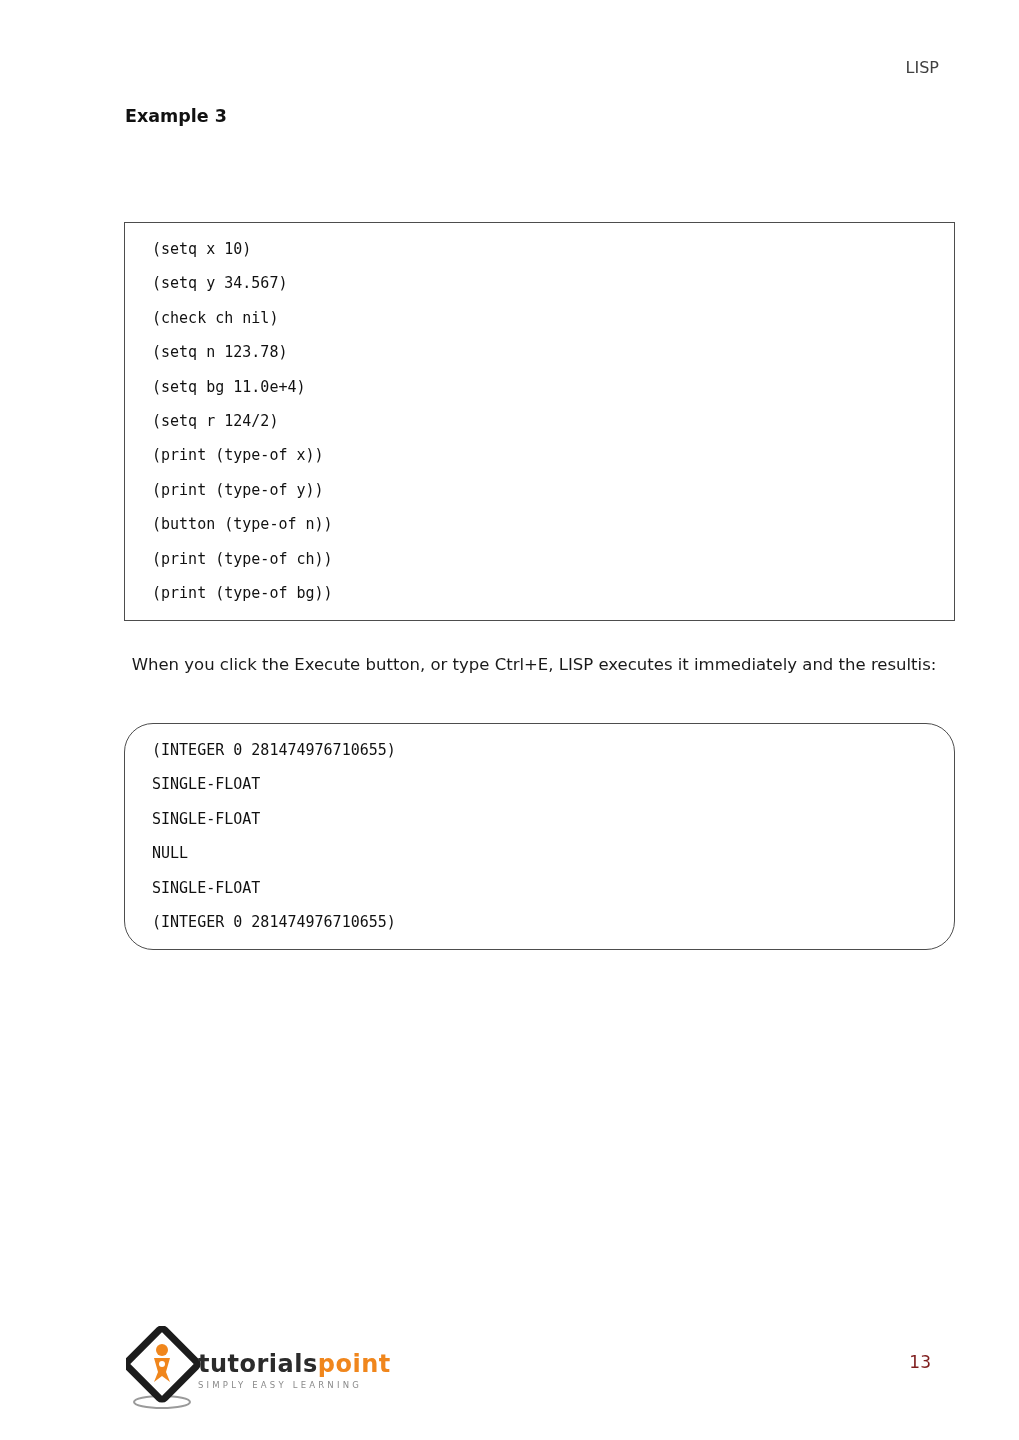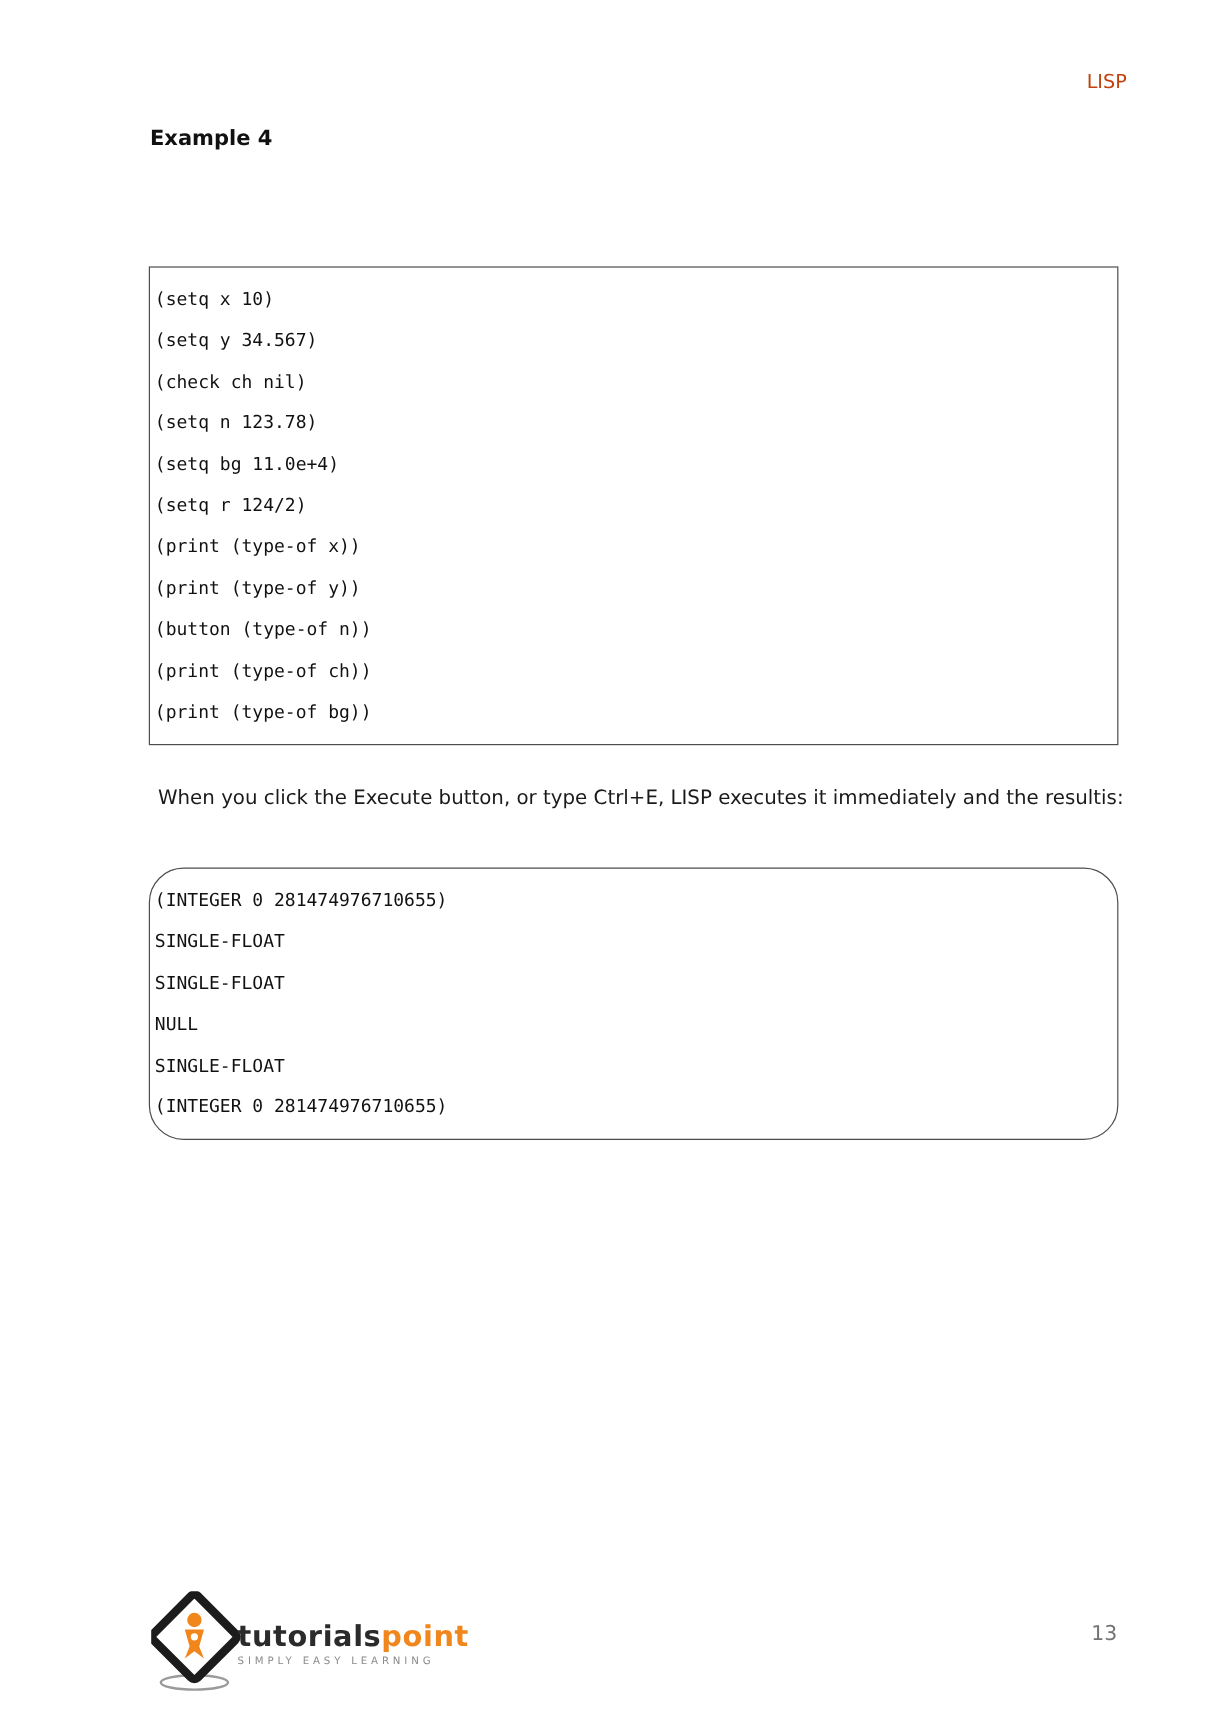--- a/index.html
+++ b/index.html
@@ -15,21 +15,21 @@
     background: #ffffff;
     font-family: "DejaVu Sans", "Liberation Sans", sans-serif;
     color: #1a1a1a;
     overflow: hidden;
   }
   .header-label {
     position: absolute;
     top: 58px;
     right: 80px;
     font-size: 16px;
-    color: #c2410c;
+    color: #404040;
   }
   .heading {
     position: absolute;
     top: 106px;
     left: 125px;
     font-size: 17.5px;
     font-weight: bold;
     color: #111111;
   }
   .para {
@@ -41,37 +41,37 @@
     color: #1a1a1a;
   }
   .para1 { top: 150px; }
   .para2 { top: 650px; text-align: center; }
   .codebox {
     position: absolute;
     left: 124px;
     width: 788px;
     border: 1px solid #4d4d4d;
     background: #ffffff;
-    padding: 9px 14px 10px 4px;
+    padding: 9px 14px 10px 27px;
     font-family: "DejaVu Sans Mono", "Liberation Mono", monospace;
     font-size: 15px;
     color: #111111;
   }
   .codebox1 { top: 222px; }
   .codebox2 { top: 723px; border-radius: 29px; }
   .code-line {
     line-height: 34.4px;
     white-space: pre;
   }
   .page-number {
     position: absolute;
     top: 1352px;
     right: 88px;
     font-size: 17px;
-    color: #737373;
+    color: #7f1d1d;
   }
   .footer-logo {
     position: absolute;
     left: 126px;
     top: 1326px;
     display: flex;
     align-items: center;
   }
   .logo-mark {
     width: 76px;
@@ -99,21 +99,21 @@
     margin-top: 4px;
   }
 </style>
 </head>
 <body>
 
 <div class="page">
 
   <div class="header-label">LISP</div>
 
-  <div class="heading">Example 4</div>
+  <div class="heading">Example 3</div>
 
 
   <div class="codebox codebox1">
       <div class="code-line">(setq x 10)</div>
       <div class="code-line">(setq y 34.567)</div>
       <div class="code-line">(check ch nil)</div>
       <div class="code-line">(setq n 123.78)</div>
       <div class="code-line">(setq bg 11.0e+4)</div>
       <div class="code-line">(setq r 124/2)</div>
       <div class="code-line">(print (type-of x))</div>

